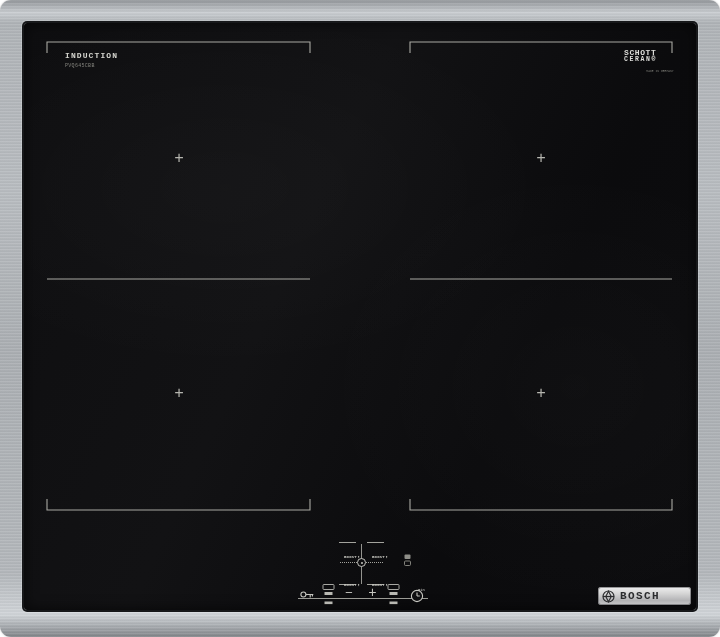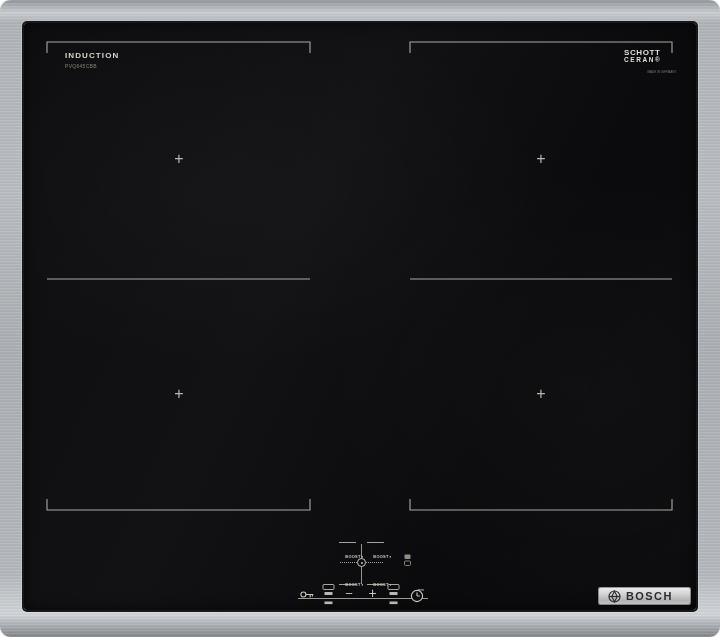--- a/index.html
+++ b/index.html
@@ -1,18 +1,18 @@
 <!DOCTYPE html>
 <html><head>
 <meta charset="utf-8">
 <style>
   html,body{margin:0;padding:0;background:#ffffff;}
   *{box-sizing:border-box;}
   .stage{position:relative;width:720px;height:637px;background:#ffffff;overflow:hidden;
-         font-family:Liberation Sans, sans-serif;}
+         font-family:Liberation Mono, monospace;}
   
   .hob{position:absolute;inset:0;border-radius:11px;
        background:
          repeating-linear-gradient(180deg, rgba(255,255,255,0.10) 0px, rgba(255,255,255,0.10) 1px, rgba(0,0,0,0.05) 2px, rgba(255,255,255,0.02) 3px),
          linear-gradient(180deg,#8f9397 0%,#c9cdd1 2%,#aeb2b6 3.5%,#b7bbbf 30%,#a9adb1 55%,#b2b6ba 90%,#d0d4d8 96.5%,#7e8286 100%);
        box-shadow:0 0 2px rgba(0,0,0,.25);}
   
   .glass{position:absolute;left:24px;top:23px;right:24px;bottom:27px;border-radius:3px;
        background:
          radial-gradient(70% 45% at 30% 28%, rgba(255,255,255,0.025), transparent 70%),
@@ -49,21 +49,21 @@
   .ctl{position:absolute;color:#c6c6c0;}
   .key{left:300px;top:590px;}
   .combi-l{left:322px;top:584px;} .combi-r{left:387px;top:584px;}
   .minus{left:341px;top:586px;width:16px;text-align:center;font-size:13px;font-weight:400;}
   .plus{left:364px;top:585px;width:17px;text-align:center;font-size:14px;font-weight:400;}
   .clock{left:410px;top:589px;}
   
   .plate{position:absolute;left:598px;top:587px;width:93px;height:18px;border-radius:3px;
        background:linear-gradient(180deg,#efefef 0%,#d6d6d6 35%,#b3b3b5 75%,#c6c6c8 100%);
        box-shadow:inset 0 0 0 1px rgba(80,80,84,.55), 0 1px 1px rgba(0,0,0,.45);
-       display:flex;align-items:center;gap:5px;padding-left:10px;}
+       display:flex;align-items:center;gap:5px;padding-left:4px;}
   .plate .brand{font-size:11px;font-weight:700;letter-spacing:1.4px;color:#2b2c2e;}
   svg{display:block;}
 </style>
 </head>
 <body>
 
 <div class="stage">
   <div class="hob">
     <div class="glass">
 

